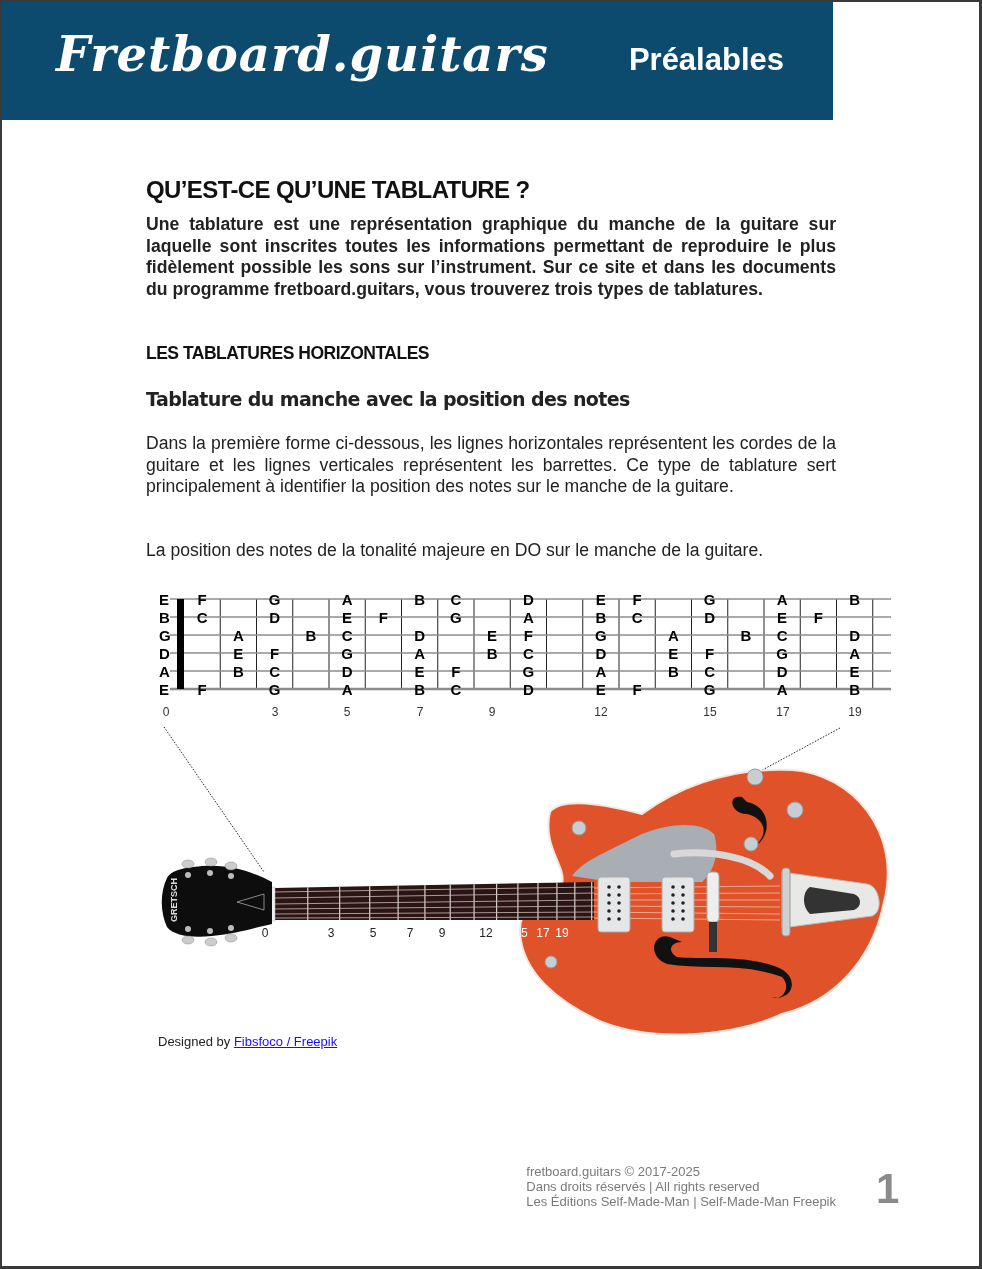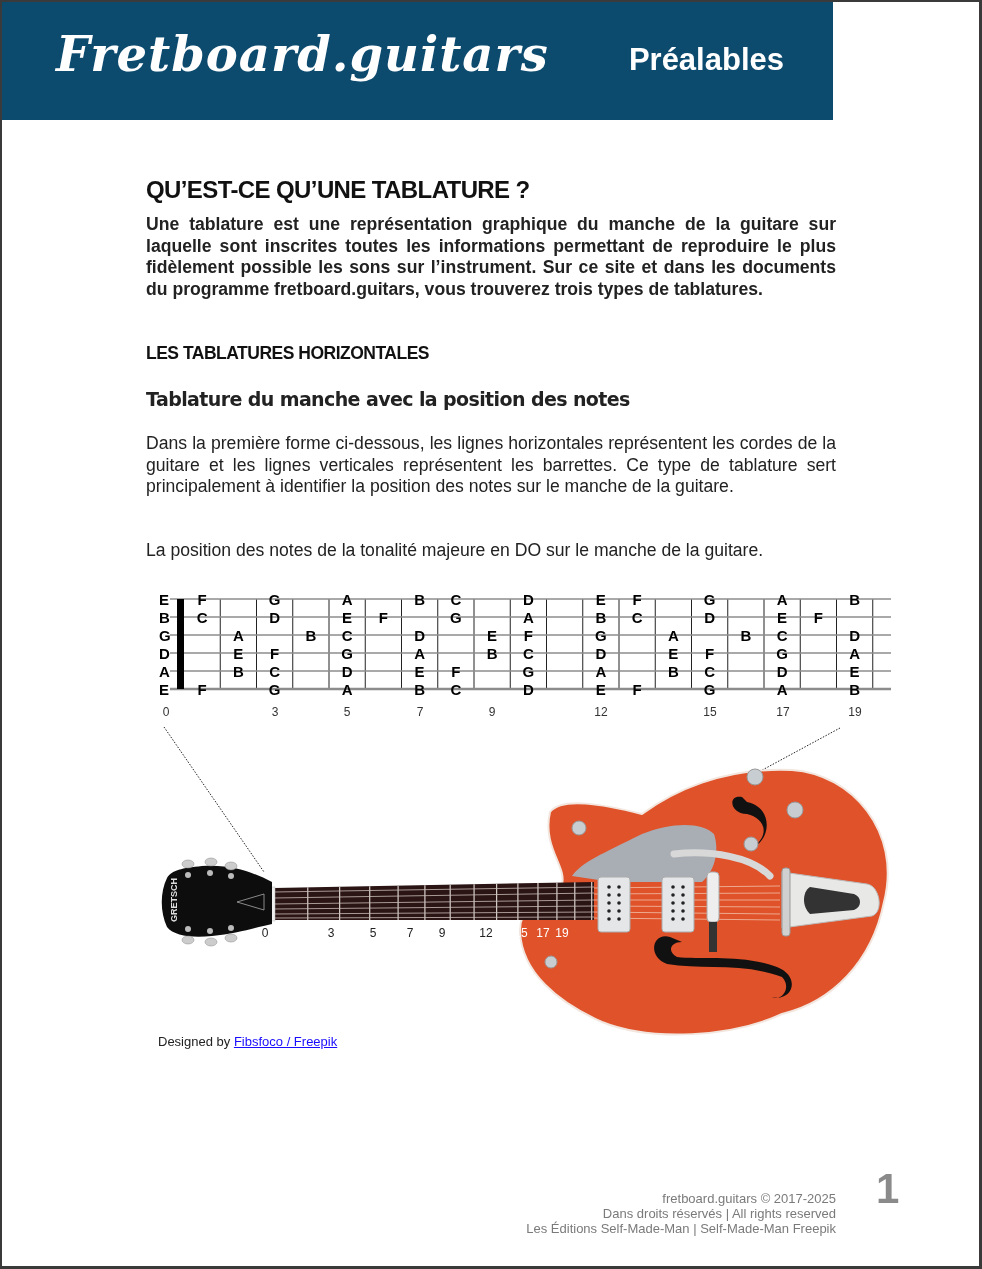--- a/index.html
+++ b/index.html
@@ -10,21 +10,21 @@
   .section-tag { position: absolute; right: 49px; top: 40px; font-family: "Liberation Sans", sans-serif; font-weight: bold; font-size: 31px; color: #ffffff; }
   .h1 { position: absolute; left: 144px; top: 162px; font-size: 24px; font-weight: bold; color: #111; letter-spacing: -0.6px; margin-top: 12px; }
   .para { position: absolute; left: 144px; width: 690px; font-size: 17.6px; line-height: 21.6px; color: #222; text-align: justify; }
   .h2 { position: absolute; left: 144px; top: 341px; font-size: 17.5px; font-weight: bold; color: #111; letter-spacing: -0.5px; }
   .h3 { position: absolute; left: 144px; top: 386px; font-size: 19px; font-weight: bold; color: #222; font-family: "DejaVu Sans", sans-serif; letter-spacing: -0.6px; }
   .tab { position: absolute; left: 0; top: 580px; width: 977px; height: 150px; }
   .tab svg text { font-family: "Liberation Sans", sans-serif; }
   .guitar { position: absolute; left: 0; top: 720px; width: 977px; height: 340px; }
   .credit { position: absolute; left: 156px; top: 1032px; font-size: 13px; color: #222; text-align: right; }
   .credit a { color: #1a0dff; text-decoration: underline; }
-  .footer { position: absolute; right: 143px; top: 1162px; text-align: right; font-size: 13px; line-height: 15.2px; color: #7a7a7a; margin-top: 27px; }
+  .footer { position: absolute; right: 143px; top: 1162px; font-size: 13px; line-height: 15.2px; color: #7a7a7a; }
   .pagenum { position: absolute; left: 874px; top: 1163px; font-size: 42px; font-weight: bold; color: #8a8a8a; }
 </style>
 </head>
 <body>
 
 <div class="page">
 
   <div class="header">
     <div class="brand">Fretboard.guitars</div>
     <div class="section-tag">Préalables</div>

